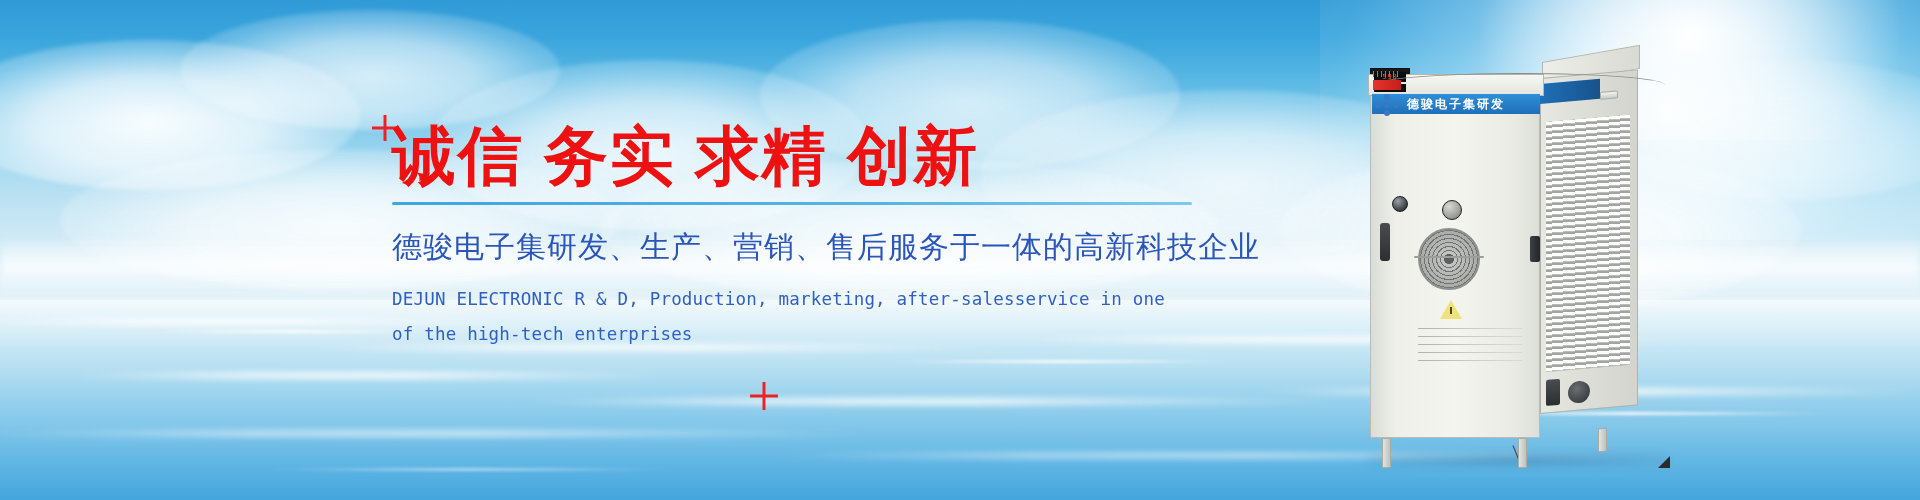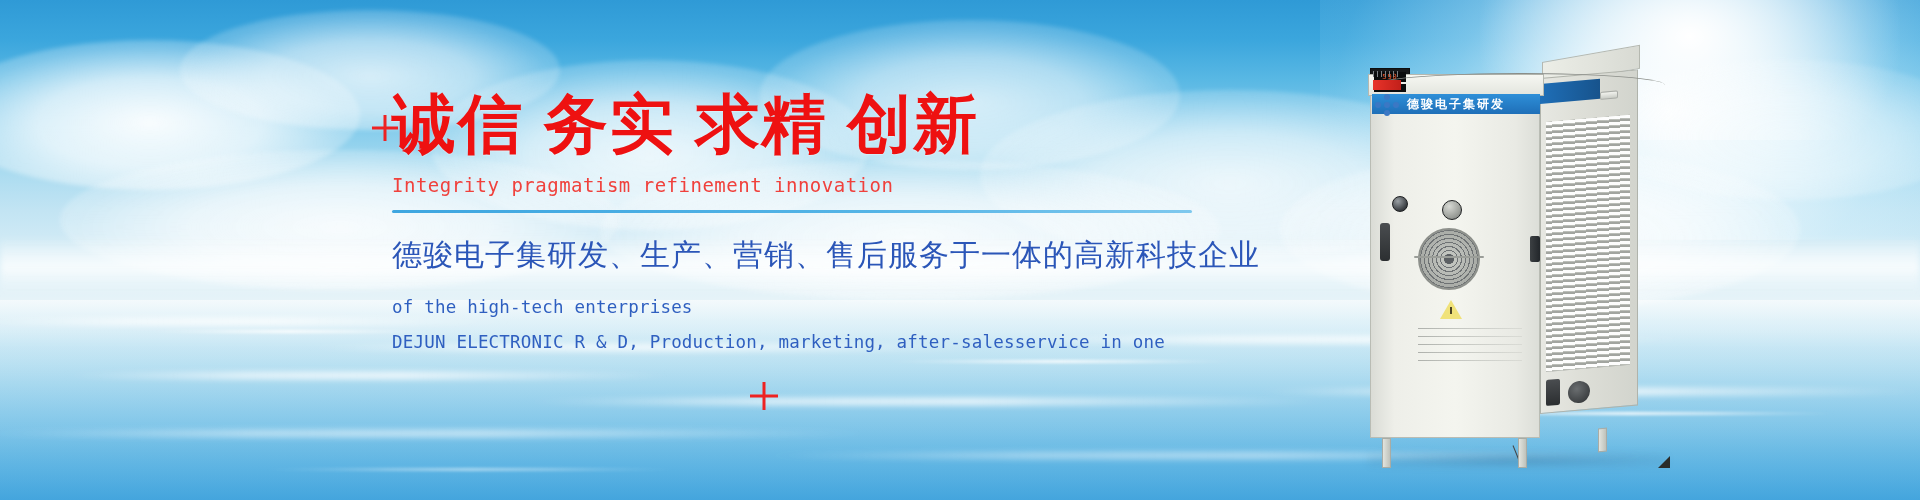--- a/index.html
+++ b/index.html
@@ -113,21 +113,21 @@
     height: 3px;
     border-radius: 50%;
     background: linear-gradient(to right,
       rgba(255,255,255,0) 0%,
       rgba(255,255,255,0.9) 50%,
       rgba(255,255,255,0) 100%);
     filter: blur(1.5px);
   }
 
   
-  .copy { position: absolute; left: 392px; top: 92px; width: 860px; }
+  .copy { position: absolute; left: 392px; top: 124px; width: 860px; }
 
   .headline-cn {
     font-family: "Liberation Sans", "DejaVu Sans", sans-serif;
     font-size: 64px;
     font-weight: 700;
     color: #ee1111;
     letter-spacing: 2px;
     line-height: 1;
     white-space: nowrap;
     text-shadow: 0 1px 1px rgba(255,255,255,0.35);
@@ -400,29 +400,28 @@
   <div class="shimmer" style="left:880px;  top:360px; width:360px;"></div>
   <div class="shimmer" style="left:1420px; top:412px; width:420px;"></div>
   <div class="shimmer" style="left:260px;  top:468px; width:420px; opacity:.55;"></div>
 
   <div class="plus plus-1"></div>
   <div class="plus plus-2"></div>
 
   <div class="copy">
     <div class="headline-cn">诚信 务实 求精 创新</div>
 
-    <div class="headline-en">Integrity  pragmatism  refinement  innovation</div>
 
     <div class="rule"></div>
 
     <div class="sub-cn">德骏电子集研发、生产、营销、售后服务于一体的高新科技企业</div>
 
     <div class="sub-en">
+      <div>DEJUN ELECTRONIC R &amp; D, Production, marketing, after-salesservice in one</div>
       <div>of the high-tech enterprises</div>
-      <div>DEJUN ELECTRONIC R &amp; D, Production, marketing, after-salesservice in one</div>
     </div>
   </div>
 
   <div class="m-shadow"></div>
 
   <div class="machine">
 
     <div class="m-top-side"></div>
     <div class="m-side"></div>
     <div class="louvers"></div>

